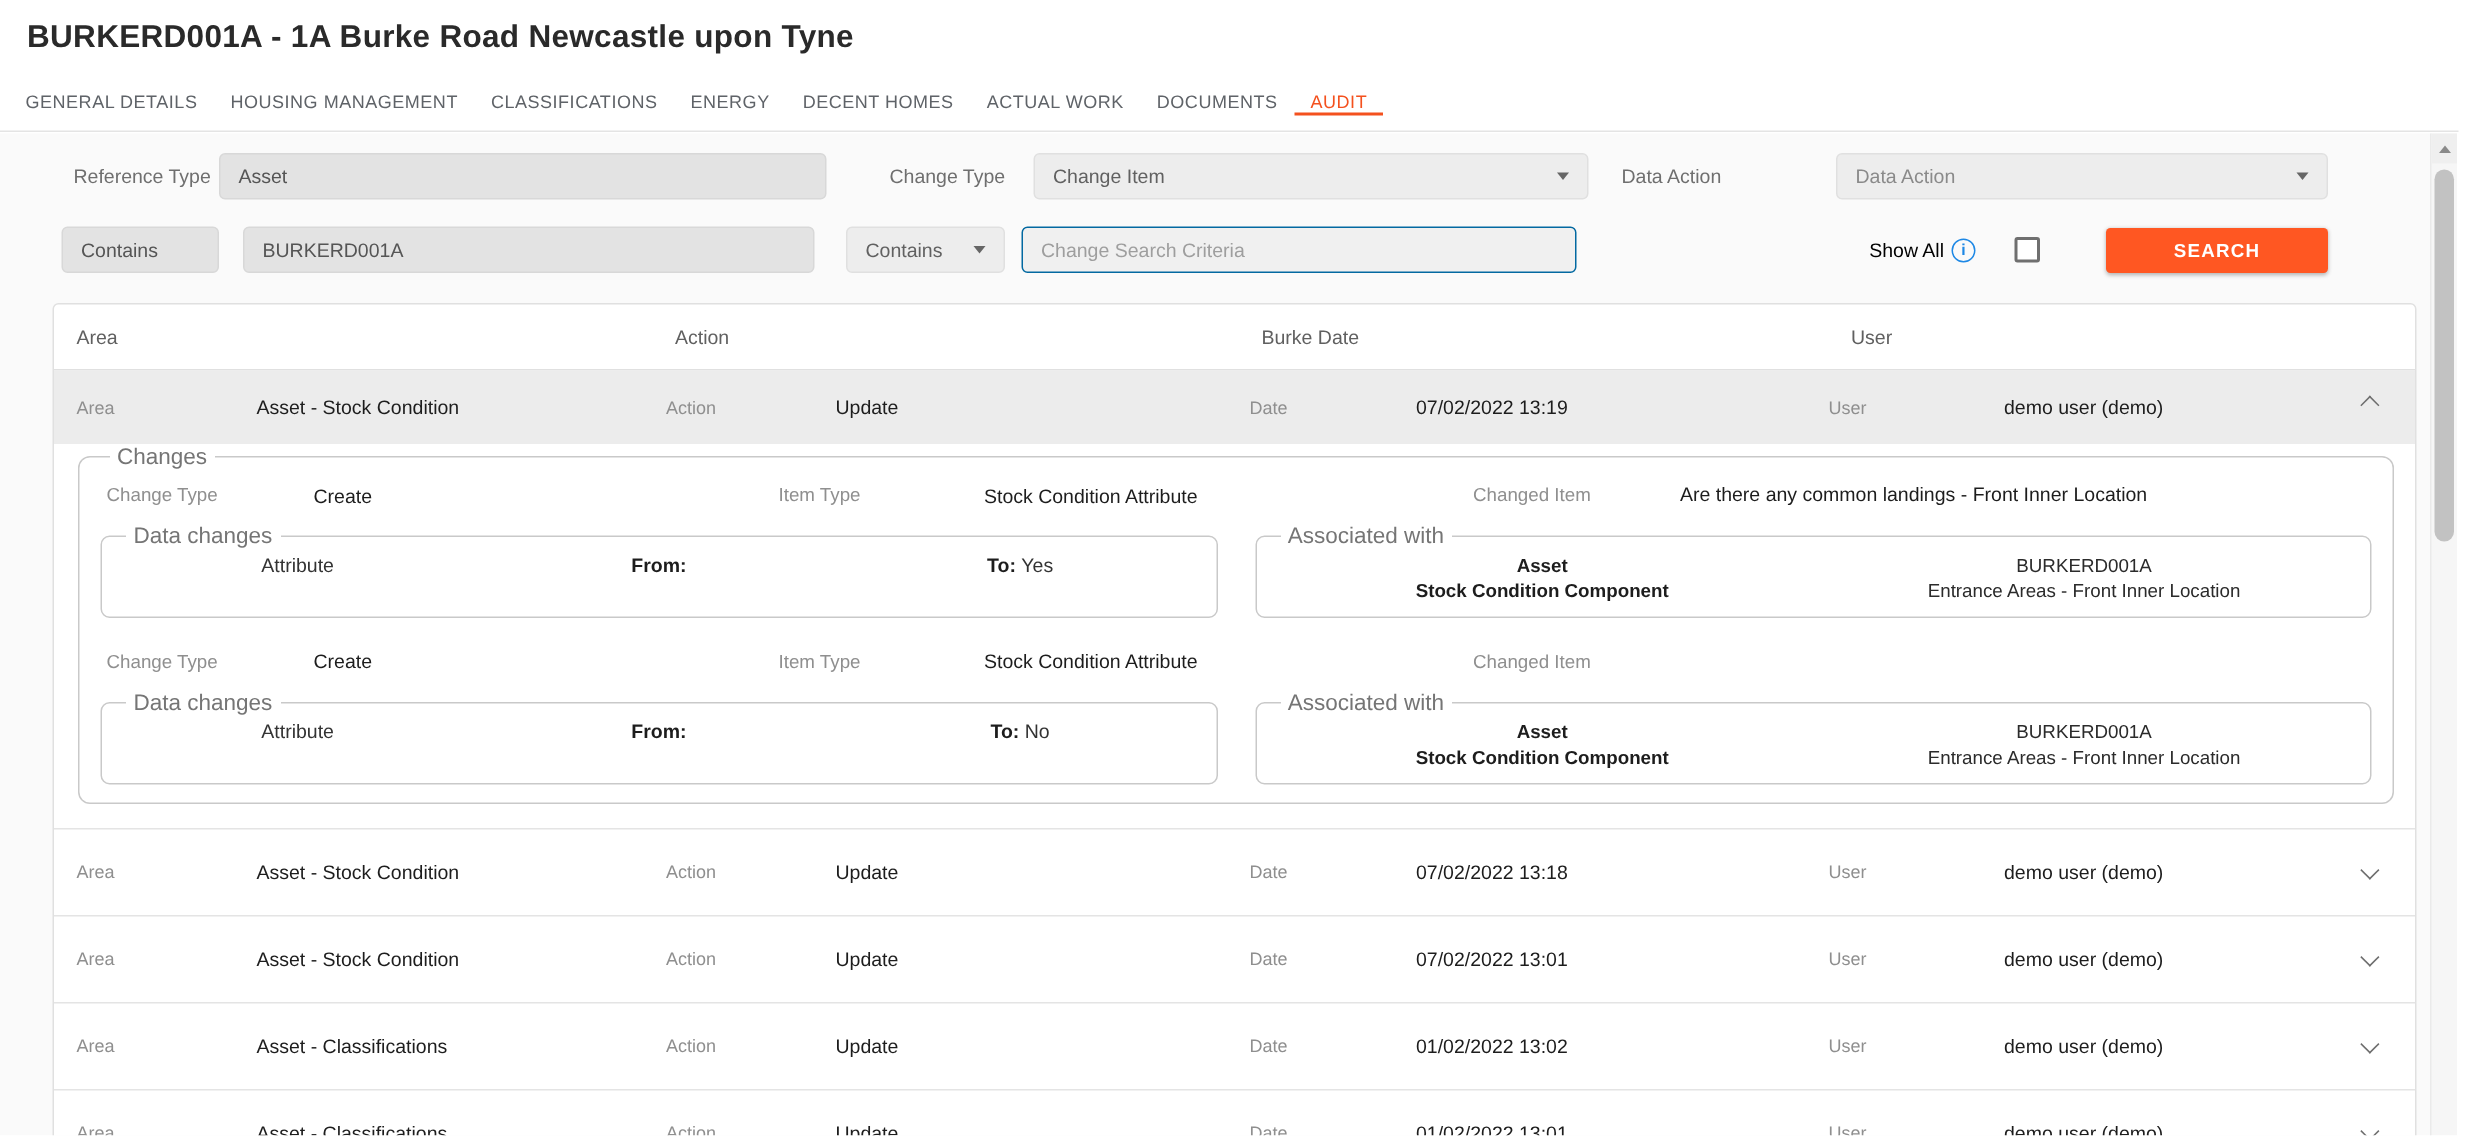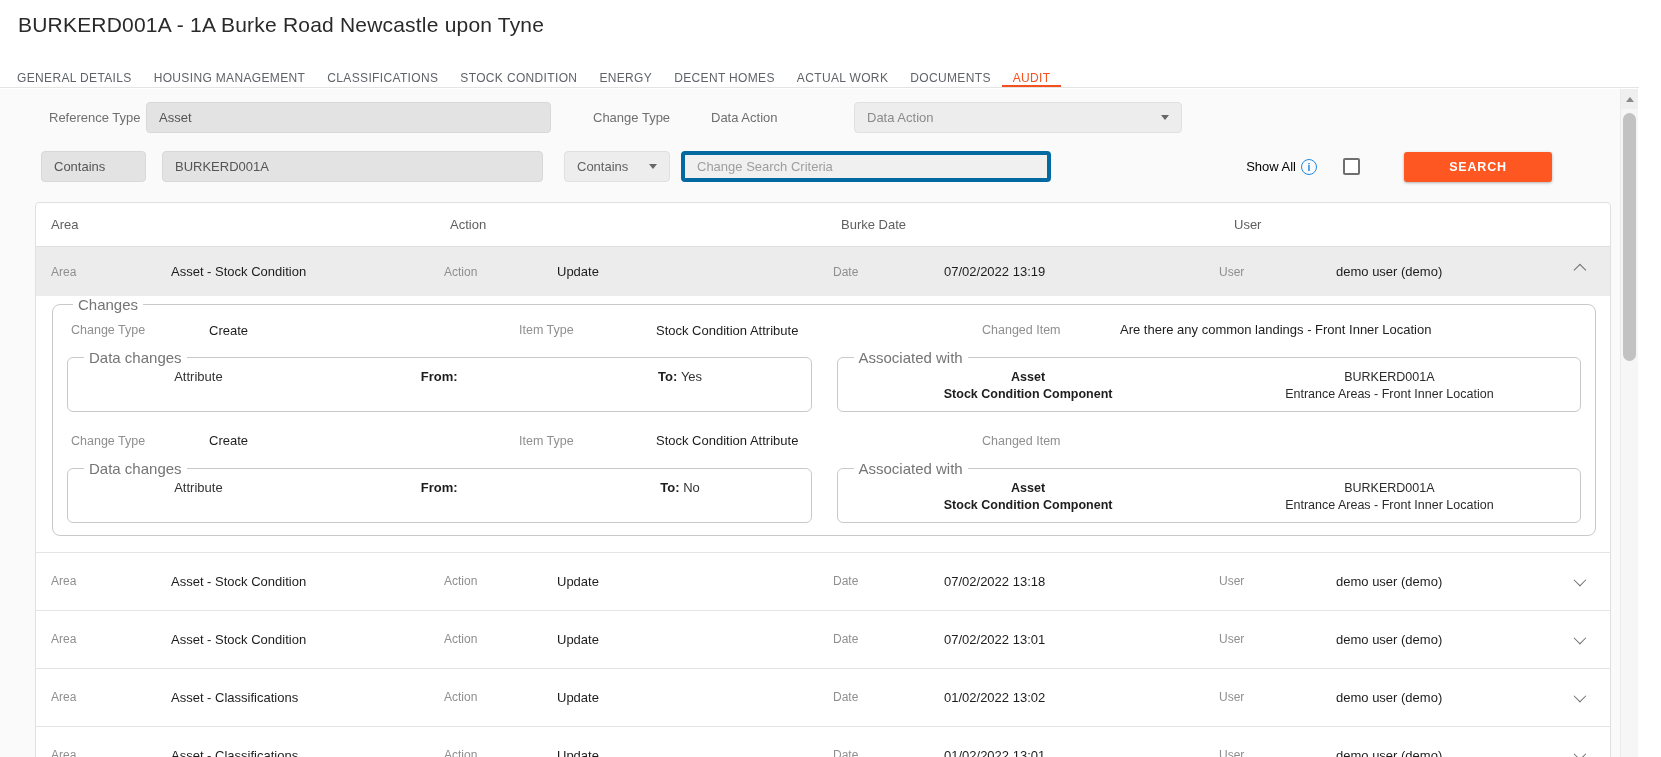--- a/index.html
+++ b/index.html
@@ -4,23 +4,23 @@
 <style>
   * { box-sizing: border-box; }
   html, body { margin: 0; padding: 0; }
   body {
     width: 1661px; height: 757px; overflow: hidden; position: relative;
     background: #ffffff; font-family: "Liberation Sans", sans-serif; color: #1d1d1d;
   }
 
   
   .titlebar { height: 50px; display: flex; align-items: center; padding-left: 18px; background: #fff; }
-  .titlebar h1 { margin: 0; font-size: 21px; font-weight: 400; color: #2a2a2a; letter-spacing: .2px; }
-
-  .tabs { height: 38px; display: flex; align-items: flex-end; padding-left: 6px;
+  .titlebar h1 { margin: 0; font-size: 21px; font-weight: 700; color: #2a2a2a; letter-spacing: .2px; }
+
+  .tabs { height: 38px; display: flex; align-items: center; padding-left: 6px;
           border-bottom: 1px solid #e4e4e4; width: 1639px; background: #fff; }
   .tab { display: flex; align-items: center; padding: 0 11px; font-size: 12px; font-weight: 500;
          letter-spacing: .35px; color: #5f6368; cursor: pointer; border-bottom: 2px solid transparent; }
   .tab.active { color: #f4511e; border-bottom-color: #f4511e; }
 
   
   .content { position: absolute; top: 89px; left: 0; width: 1620px; height: 668px;
              background: #fafafa; overflow: hidden; }
 
   .filter-row { display: flex; align-items: center; }
@@ -41,21 +41,21 @@
            border-top: 5px solid #666; flex: none; margin-left: 8px; }
 
   .rt-field { width: 405px; }
   .ct-field { width: 370px; }
   .da-field { width: 328px; }
   .da-field .value { color: #8a8a8a; }
 
   .op1 { width: 105px; }
   .val1 { width: 381px; margin-left: 16px; color: #424242; }
   .op2 { width: 106px; margin-left: 21px; }
-  input.val2 { width: 370px; margin-left: 11px; background: #f0f0f0; border: 4px solid #0369a1;
+  input.val2 { width: 370px; margin-left: 11px; background: #f0f0f0; border: 1px solid #0369a1;
                border-radius: 4px; height: 31px; padding: 0 12px; font-size: 13px;
                font-family: inherit; color: #424242; outline: none; }
   input.val2::placeholder { color: #9e9e9e; }
 
   .spacer { flex: 1; }
   .showall-label { font-size: 13px; color: #000000; }
   .info-icon { width: 16px; height: 16px; border: 1.5px solid #1e88e5; border-radius: 50%;
                color: #1e88e5; font-size: 10.5px; font-weight: 700; display: inline-flex;
                align-items: center; justify-content: center; margin-left: 5px; cursor: pointer; }
   .checkbox { width: 17px; height: 17px; border: 2px solid #6f6f6f; border-radius: 2px;
@@ -122,36 +122,39 @@
 <div class="app">
 
   <header class="titlebar">
     <h1>BURKERD001A - 1A Burke Road Newcastle upon Tyne</h1>
   </header>
 
   <nav class="tabs">
     <div class="tab">GENERAL DETAILS</div>
     <div class="tab">HOUSING MANAGEMENT</div>
     <div class="tab">CLASSIFICATIONS</div>
-    <div class="tab">STOCK CONDITION</div>
     <div class="tab">ENERGY</div>
     <div class="tab">DECENT HOMES</div>
     <div class="tab">ACTUAL WORK</div>
     <div class="tab">DOCUMENTS</div>
     <div class="tab active">AUDIT</div>
   </nav>
 
   <main class="content">
 
     <div class="filter-row row1">
       <span class="flabel rt-label">Reference Type</span>
       <div class="field dark rt-field">
         <span>Asset</span>
       </div>
       <span class="flabel ct-label">Change Type</span>
+      <div class="field light select ct-field">
+        <span class="value">Change Item</span>
+        <span class="caret"></span>
+      </div>
       <span class="flabel da-label">Data Action</span>
       <div class="field light select da-field">
         <span class="value">Data Action</span>
         <span class="caret"></span>
       </div>
     </div>
 
     <div class="filter-row row2">
       <div class="field dark op1">
         <span>Contains</span>

